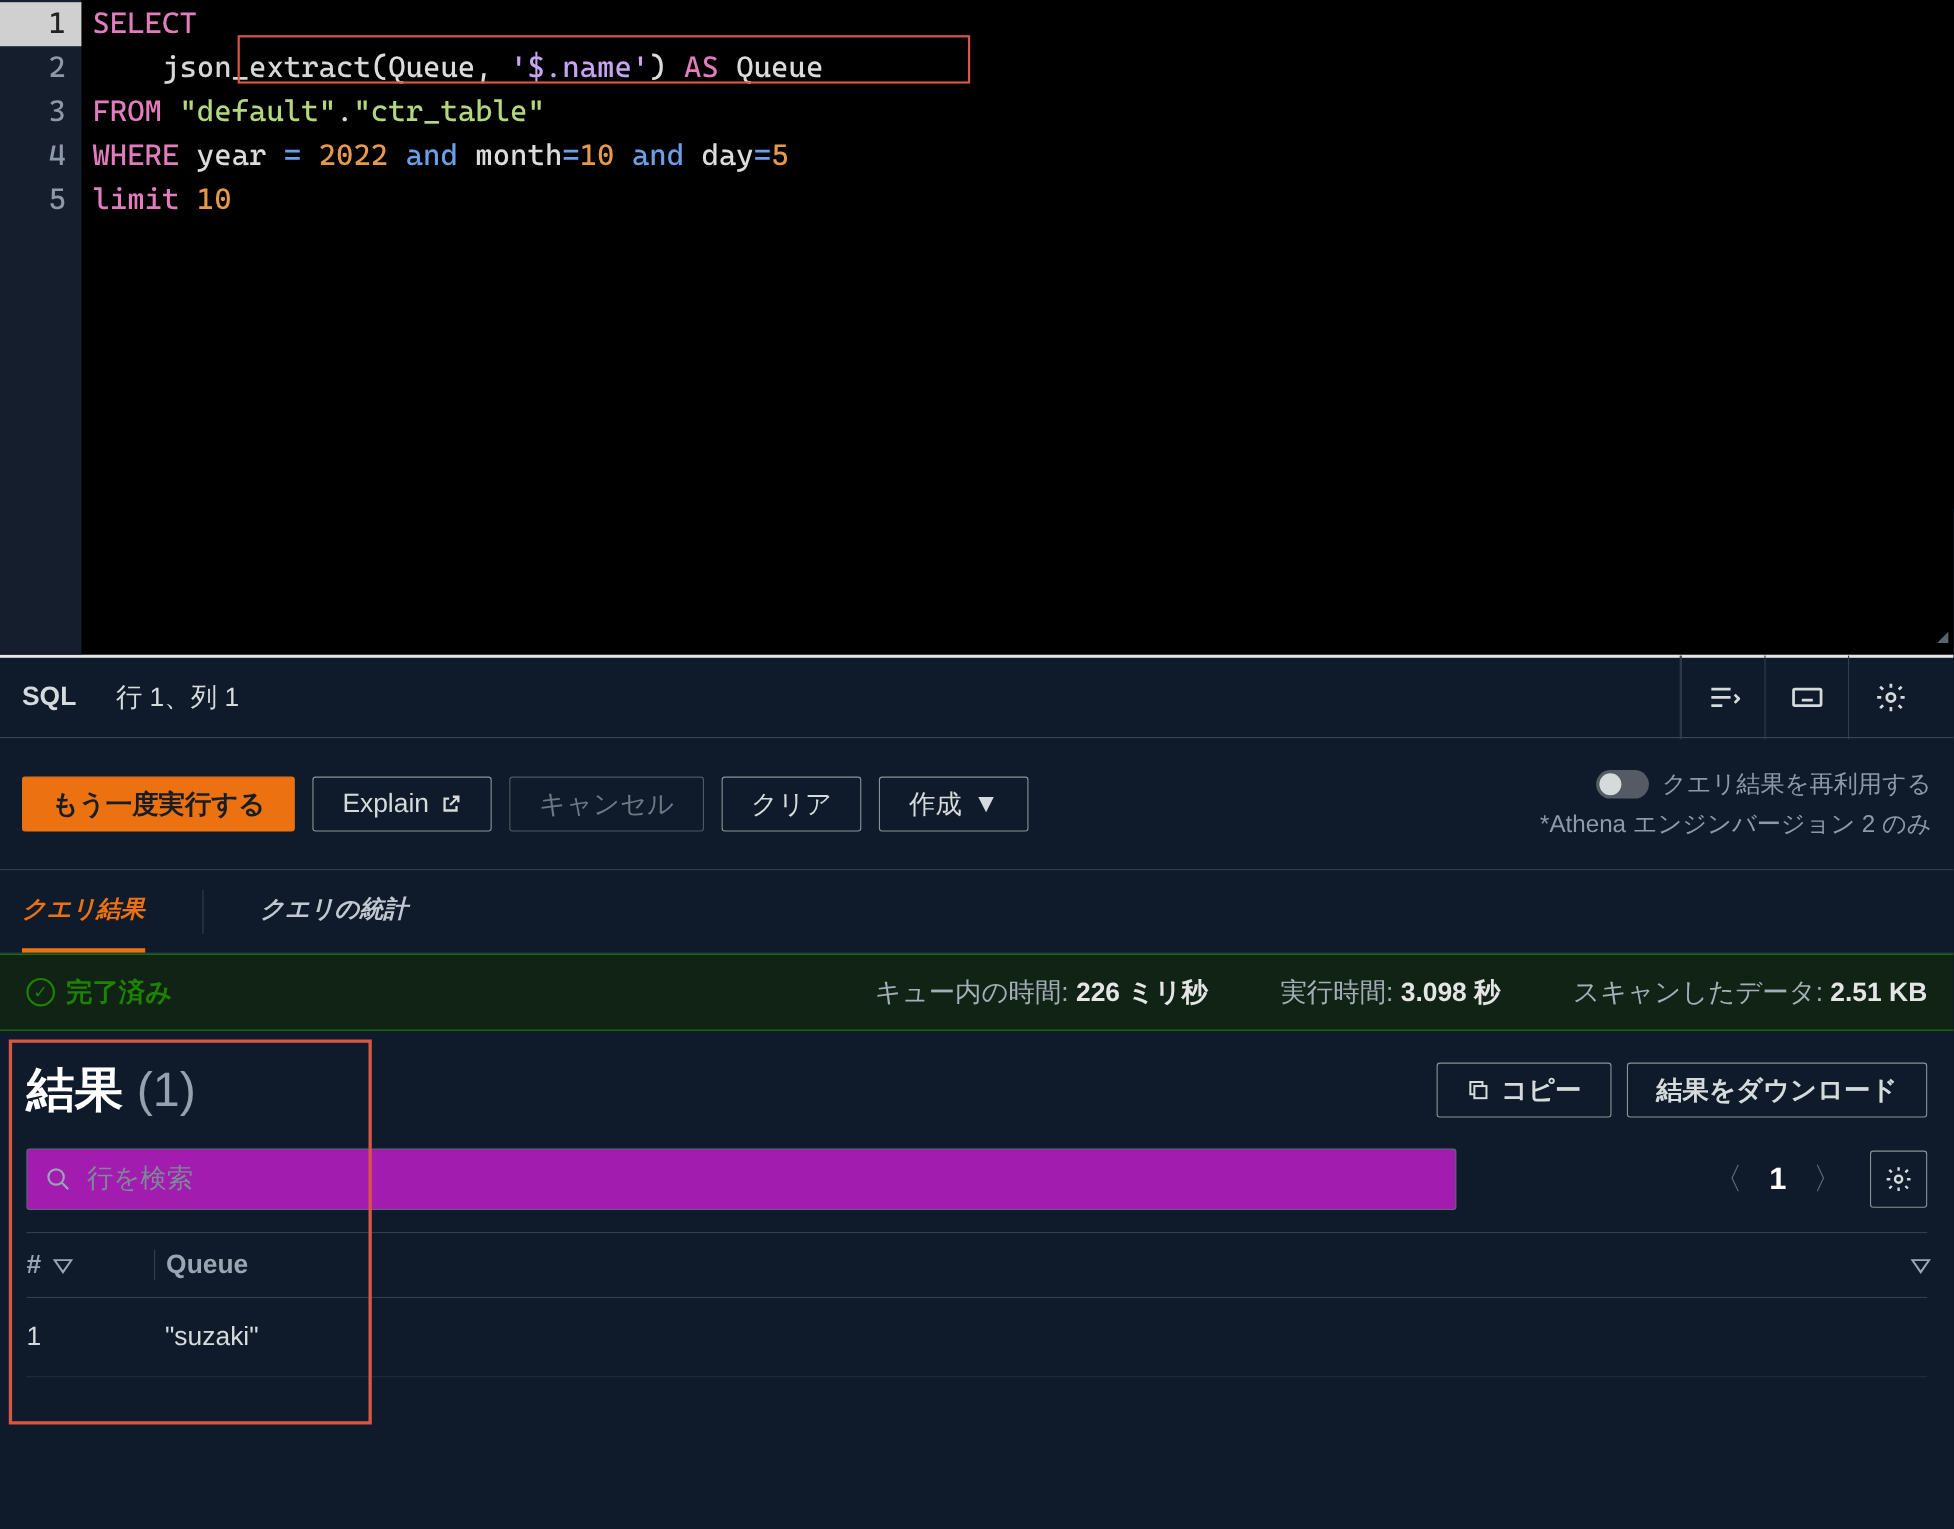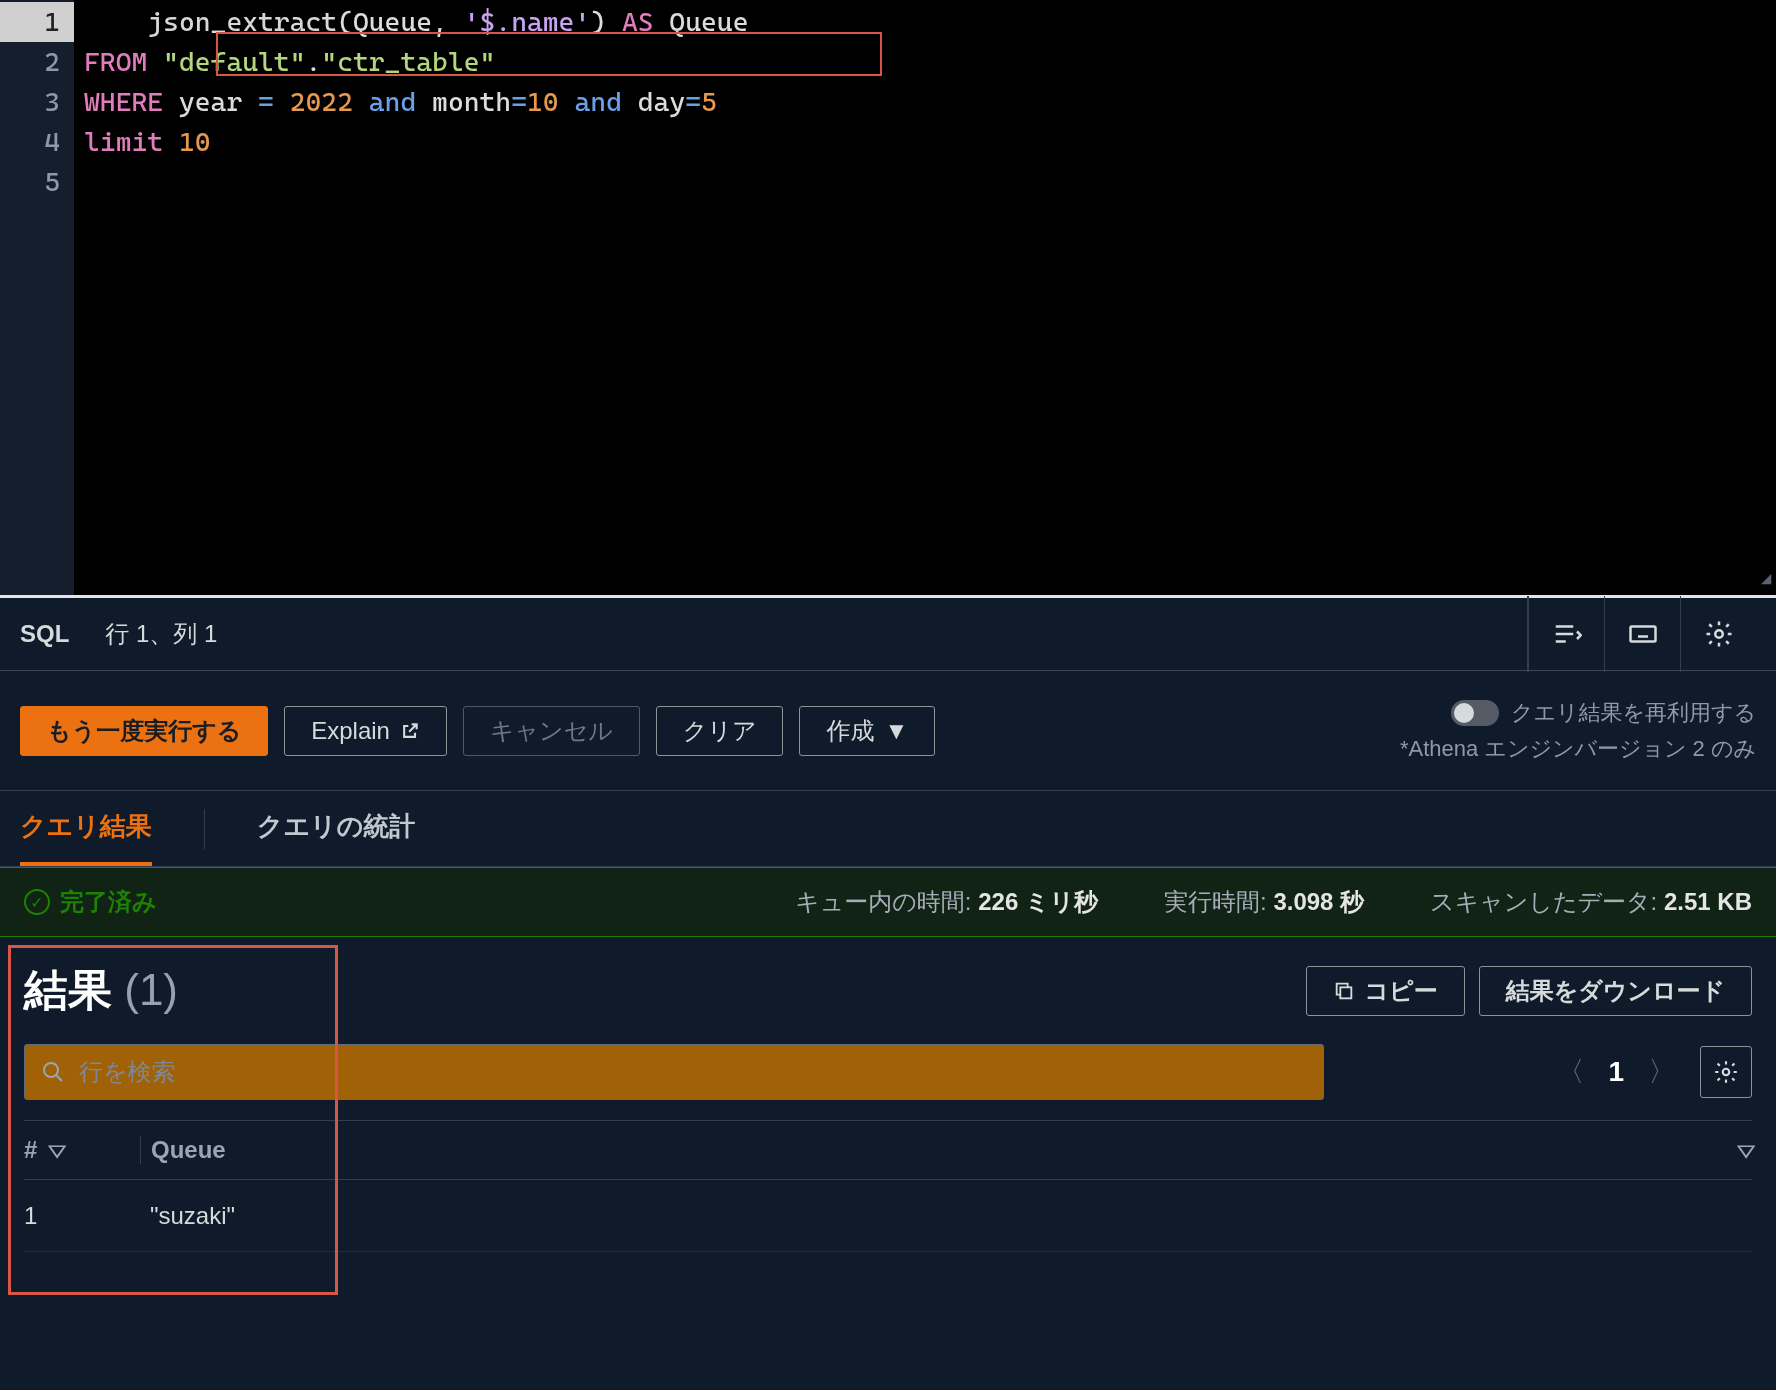--- a/index.html
+++ b/index.html
@@ -105,23 +105,24 @@
 
 .tabs {
   display: flex;
   height: 76px;
   border-bottom: 1px solid #333d4d;
   padding: 0 20px;
 }
 .tab {
   padding: 0 0; margin-right: 52px;
   display: flex; align-items: center;
-  font-size: 26px; font-weight: 700;
+  font-size: 22px; font-weight: 700;
   color: #c0c8d0; cursor: pointer;
   border-bottom: 4px solid transparent;
+  font-style: italic;
 }
 .tab.active { color: #ec7211; border-bottom-color: #ec7211; }
 .tabdiv { width: 1px; background: #333d4d; height: 40px; align-self: center; margin-right: 52px; }
 
 
 .status-line {
   height: 70px;
   background: #102315;
   border-top: 1px solid #1d8102;
   border-bottom: 1px solid #1d8102;
@@ -156,21 +157,21 @@
   position: absolute;
   border: 3px solid #d75744;
   pointer-events: none;
 }
 
 
 .search-row { display: flex; align-items: center; padding: 0 24px 20px 24px; gap: 24px; }
 .search-box {
   flex: 0 0 1300px; height: 56px;
   border: 1px solid #5f6b7a; border-radius: 3px;
-  background: #a16207;
+  background: #a21caf;
   display: flex; align-items: center;
   padding: 0 16px; gap: 14px;
   font-size: 24px;
 }
 .search-box input {
   flex: 1; background: transparent; border: none; outline: none;
   color: #d5dbdb; font-size: 24px;
 }
 .search-box input::placeholder { color: #7d8998; }
 .pager { margin-left: auto; display: flex; align-items: center; gap: 24px; font-size: 28px; }
@@ -196,20 +197,21 @@
 <div class="editor-wrap mono">
   <div class="gutter">
     <div class="line active">1</div>
     <div class="line">2</div>
     <div class="line">3</div>
     <div class="line">4</div>
     <div class="line">5</div>
   </div>
   <div class="code">
     <div class="highlight-box1"></div>
+    <div class="line"><span class="kw-pink">SELECT</span></div>
     <div class="line">    <span class="fn-call">json_extract</span><span>(Queue, </span><span class="str-purple">'$.name'</span><span>) </span><span class="kw-pink">AS</span><span> Queue</span></div>
     <div class="line"><span class="kw-pink">FROM</span><span> </span><span class="str-green">"default"</span><span>.</span><span class="str-green">"ctr_table"</span></div>
     <div class="line"><span class="kw-pink">WHERE</span><span> year </span><span class="kw-blue">=</span><span> </span><span class="num-orange">2022</span><span> </span><span class="kw-blue">and</span><span> month</span><span class="kw-blue">=</span><span class="num-orange">10</span><span> </span><span class="kw-blue">and</span><span> day</span><span class="kw-blue">=</span><span class="num-orange">5</span></div>
     <div class="line"><span class="kw-pink">limit</span><span> </span><span class="num-orange">10</span></div>
     <div class="resize-handle">◢</div>
   </div>
 </div>
 
 <div class="status-bar">
   <span class="lang">SQL</span>

